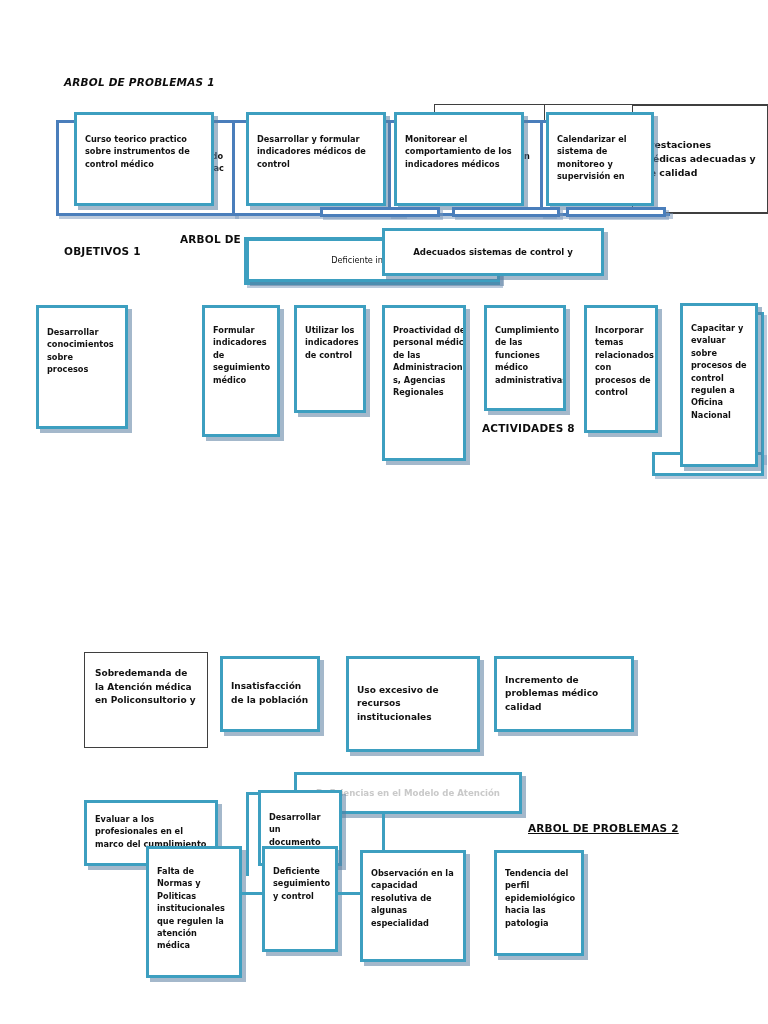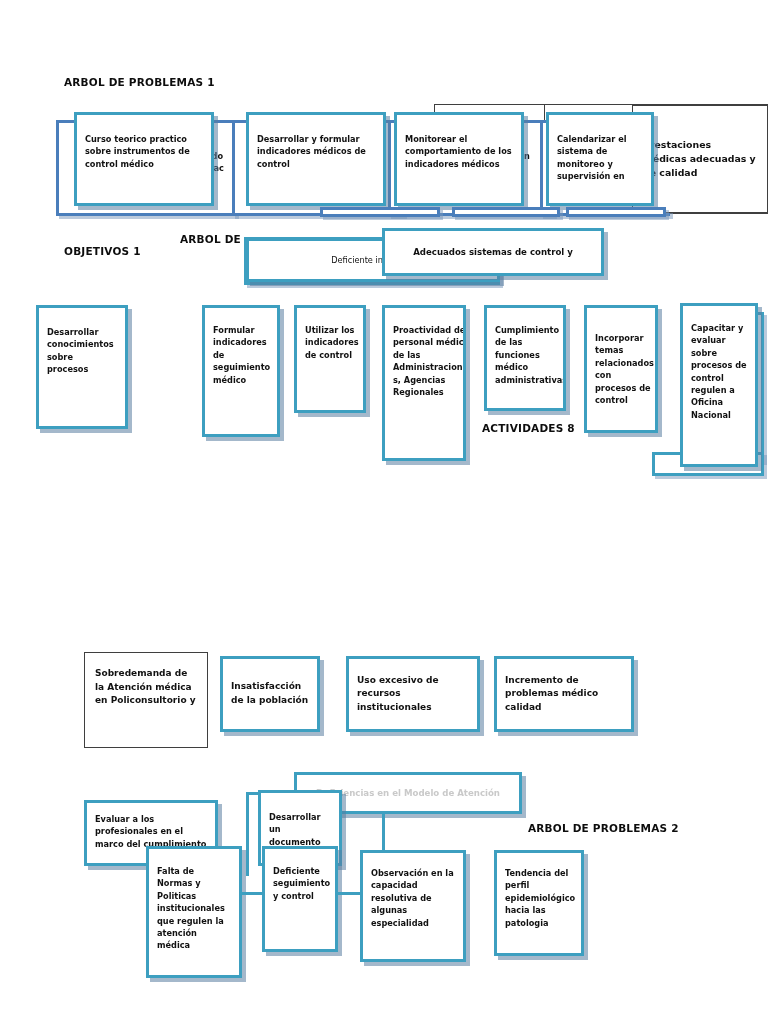--- a/index.html
+++ b/index.html
@@ -89,21 +89,21 @@
     position:absolute;
     font-size:8.2px;line-height:12.4px;font-weight:bold;color:#111;
     white-space:pre;
   }
 </style>
 </head>
 <body>
 
 <div class="canvas">
 
-  <div class="caption" style="left:64px;top:76px;">ARBOL DE PROBLEMAS 1</div>
+  <div class="caption" style="left:64px;top:76px;font-style:italic;">ARBOL DE PROBLEMAS 1</div>
 
   <div class="conn h" style="left:434px;top:104px;width:334px;"></div>
   <div class="conn v" style="left:434px;top:104px;height:110px;"></div>
   <div class="conn v" style="left:544px;top:104px;height:16px;"></div>
   <div class="conn v" style="left:664px;top:104px;height:16px;"></div>
   <div class="conn h" style="left:434px;top:213px;width:334px;"></div>
 
   <div class="plate" style="left:56px;top:120px;width:180px;height:96px;"></div>
   <div class="plate" style="left:232px;top:120px;width:172px;height:96px;"></div>
   <div class="plate" style="left:388px;top:120px;width:166px;height:96px;"></div>
@@ -165,41 +165,41 @@
 
   <div class="box bold top" style="left:382px;top:305px;width:84px;height:156px;">
     <span class="txt" style="padding-top:16px;">Proactividad del personal médico de las Administraciones, Agencias Regionales</span>
   </div>
 
   <div class="box bold top" style="left:484px;top:305px;width:82px;height:106px;">
     <span class="txt" style="padding-top:16px;">Cumplimiento de las funciones médico administrativas</span>
   </div>
 
   <div class="box bold top" style="left:584px;top:305px;width:74px;height:128px;">
-    <span class="txt" style="padding-top:24px;">Incorporar temas relacionados con procesos de control</span>
+    <span class="txt" style="padding-top:16px;">Incorporar temas relacionados con procesos de control</span>
   </div>
 
   <div class="plate teal" style="left:684px;top:312px;width:80px;height:150px;"></div>
   <div class="plate teal" style="left:652px;top:452px;width:112px;height:24px;"></div>
 
   <div class="box bold top" style="left:680px;top:303px;width:78px;height:164px;">
     <span class="txt" style="padding-top:16px;">Capacitar y evaluar sobre procesos de control regulen a Oficina Nacional</span>
   </div>
 
   <div class="caption" style="left:482px;top:422px;">ACTIVIDADES 8</div>
 
   <div class="plainbox" style="left:84px;top:652px;width:124px;height:96px;justify-content:flex-end;">
     <span class="txt" style="align-self:flex-start;padding-top:14px;font-size:9px;line-height:13.6px;">Sobredemanda de la Atención médica en Policonsultorio y</span>
   </div>
 
   <div class="box bold" style="left:220px;top:656px;width:100px;height:76px;">
     <span class="txt" style="font-size:9px;line-height:13.6px;">Insatisfacción de la población</span>
   </div>
 
-  <div class="box bold" style="left:346px;top:656px;width:134px;height:76px;">
+  <div class="box bold" style="left:346px;top:656px;width:134px;height:96px;">
     <span class="txt" style="font-size:9px;line-height:13.6px;">Uso excesivo de recursos institucionales</span>
   </div>
 
   <div class="box bold" style="left:494px;top:656px;width:140px;height:76px;">
     <span class="txt" style="font-size:9px;line-height:13.6px;">Incremento de problemas médico calidad</span>
   </div>
 
   <div class="box bold" style="left:294px;top:772px;width:228px;height:42px;">
     <span class="txt" style="text-align:center;font-size:8.6px;color:#c9c9c9;">Deficiencias en el Modelo de Atención</span>
   </div>
@@ -229,15 +229,15 @@
   <div class="stub h" style="left:338px;top:892px;width:22px;"></div>
 
   <div class="box bold top" style="left:360px;top:850px;width:106px;height:112px;">
     <span class="txt" style="padding-top:14px;">Observación en la capacidad resolutiva de algunas especialidad</span>
   </div>
 
   <div class="box bold top" style="left:494px;top:850px;width:90px;height:106px;">
     <span class="txt" style="padding-top:14px;">Tendencia del perfil epidemiológico hacia las patologia</span>
   </div>
 
-  <div class="caption" style="left:528px;top:822px;">ARBOL DE PROBLEMAS 2</div>
+  <div class="caption" style="left:528px;top:822px;text-decoration:underline;">ARBOL DE PROBLEMAS 2</div>
 
 </div>
 
 </body></html>

